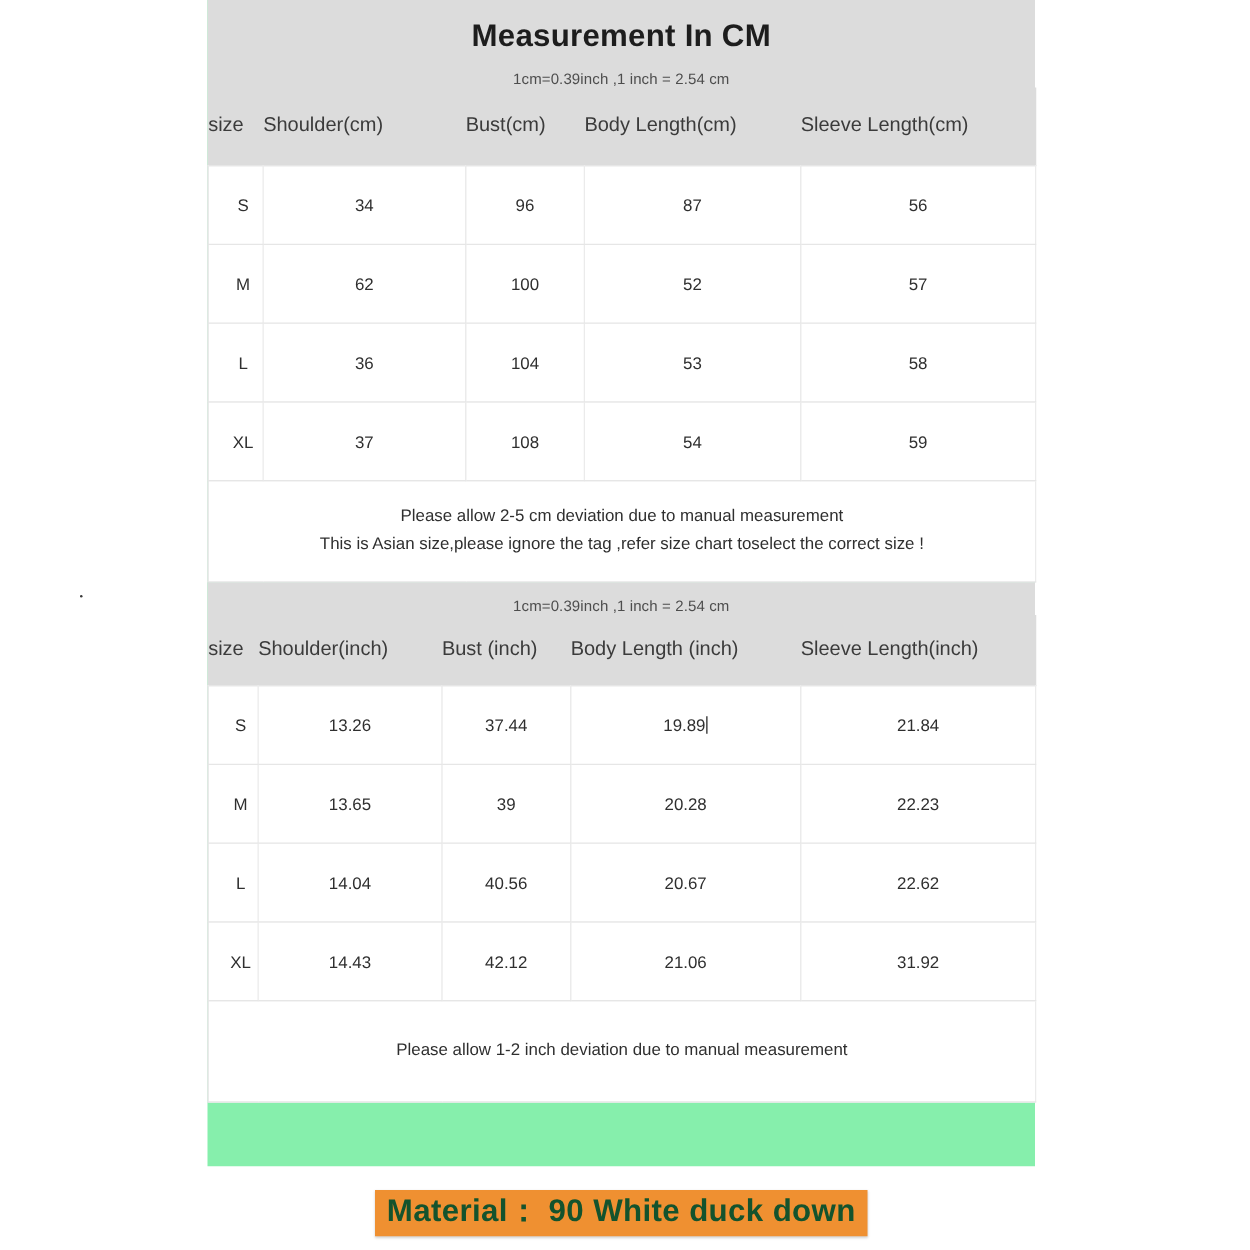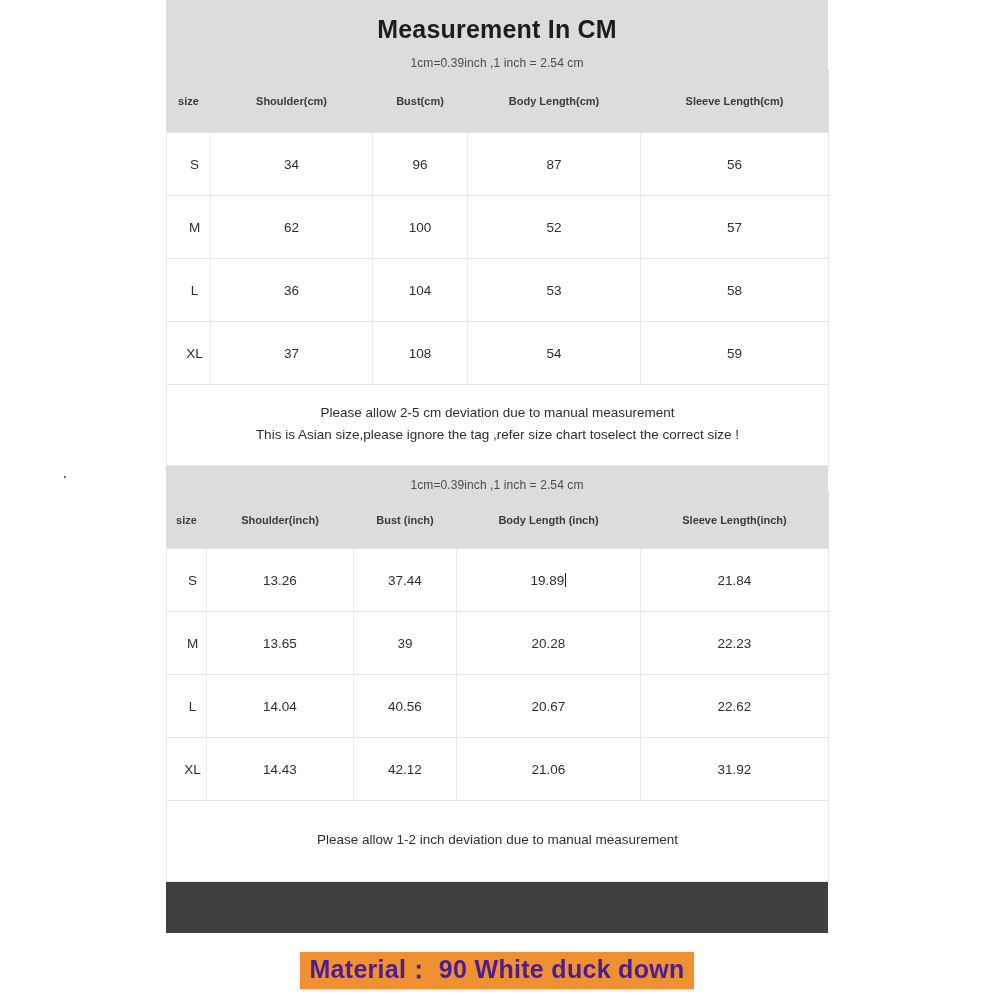--- a/index.html
+++ b/index.html
@@ -24,21 +24,21 @@
     background: #3a3a3a;
     border-radius: 50%;
   }
 
   .chart-panel {
     position: absolute;
     left: 166px;
     top: 0px;
     width: 662px;
     height: 933px;
-    background: #404040;
+    background: #86efac;
     box-sizing: border-box;
   }
 
   .section {
     width: 100%;
     background: #dcdcdc;
   }
 
   .section-title {
     text-align: center;
@@ -64,24 +64,24 @@
 
   table.size-table {
     width: 100%;
     border-collapse: collapse;
     table-layout: fixed;
   }
 
   table.size-table th {
     background: #dcdcdc;
     border: none;
-    font-weight: bold;
-    font-size: 11px;
+    font-weight: normal;
+    font-size: 16px;
     color: #3b3b3b;
-    text-align: center;
+    text-align: left;
     padding: 0;
   }
 
   
   .hdr-row-cm th { height: 62px; vertical-align: middle; }
   .hdr-row-in th { height: 56px; vertical-align: middle; }
 
   table.size-table td {
     background: #ffffff;
     border: 1px solid #e6e6e6;
@@ -128,21 +128,21 @@
     position: absolute;
     left: 166px;
     top: 952px;
     width: 662px;
     text-align: center;
   }
 
   .material-banner {
     display: inline-block;
     background: #ef9031;
-    color: #4c1d95;
+    color: #14532d;
     font-size: 25px;
     font-weight: bold;
     letter-spacing: 0.3px;
     padding: 3px 9px 5px 9px;
     line-height: 1.15;
     box-shadow: 0 1px 2px rgba(0,0,0,0.18);
   }
 </style>
 </head>
 <body>

